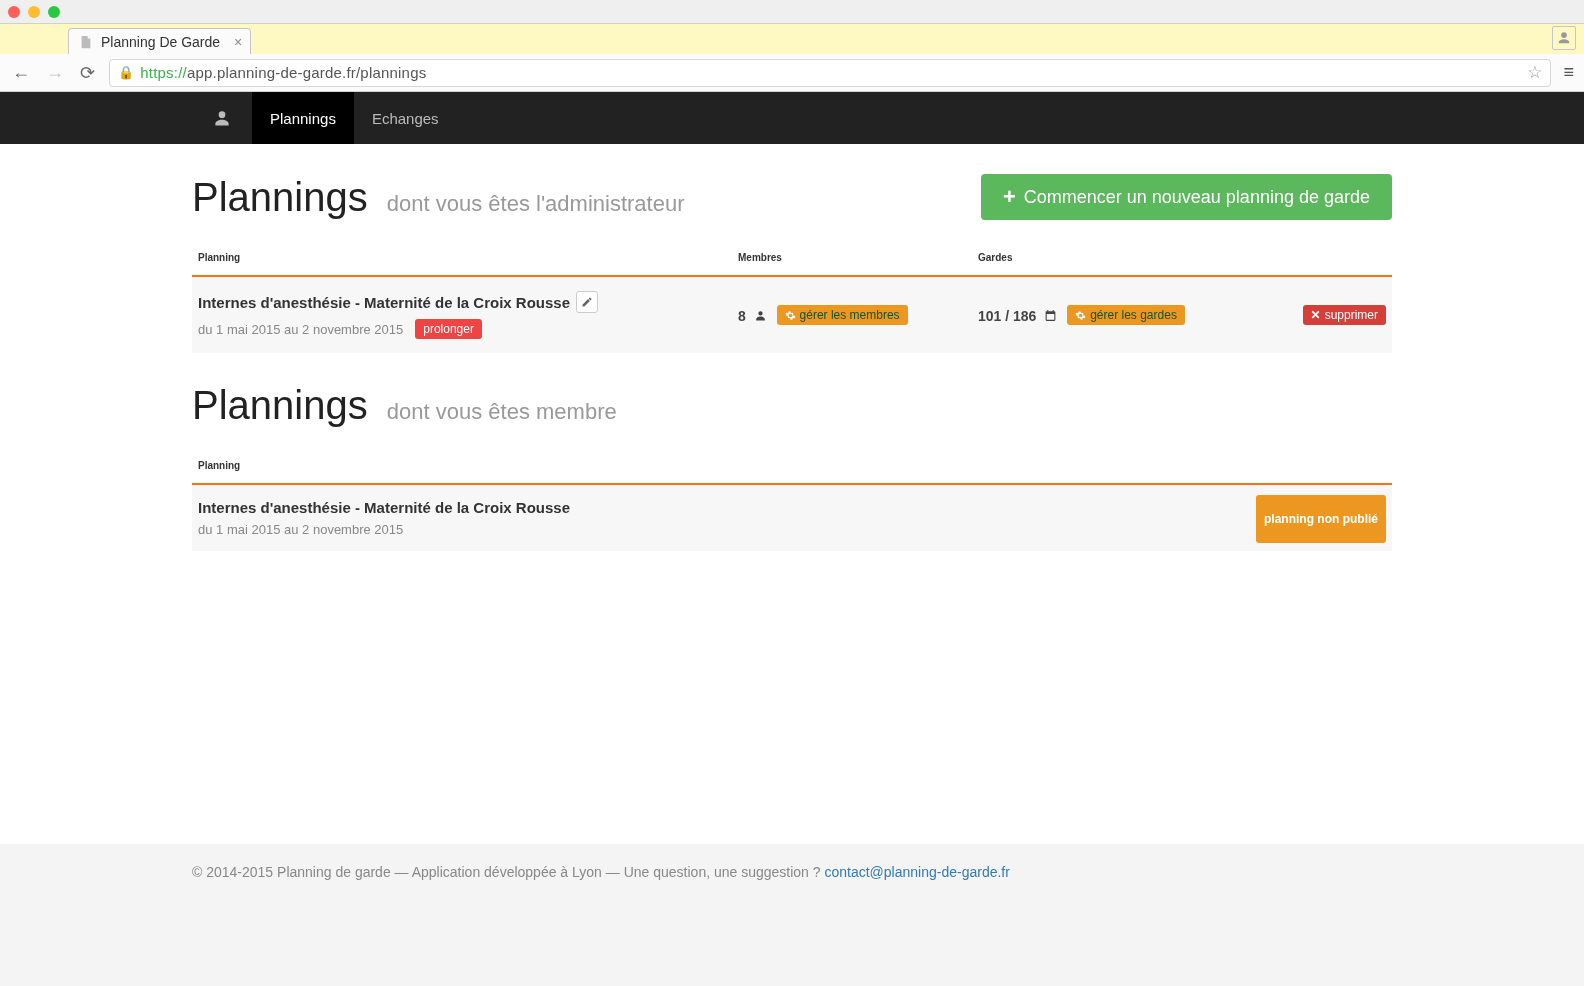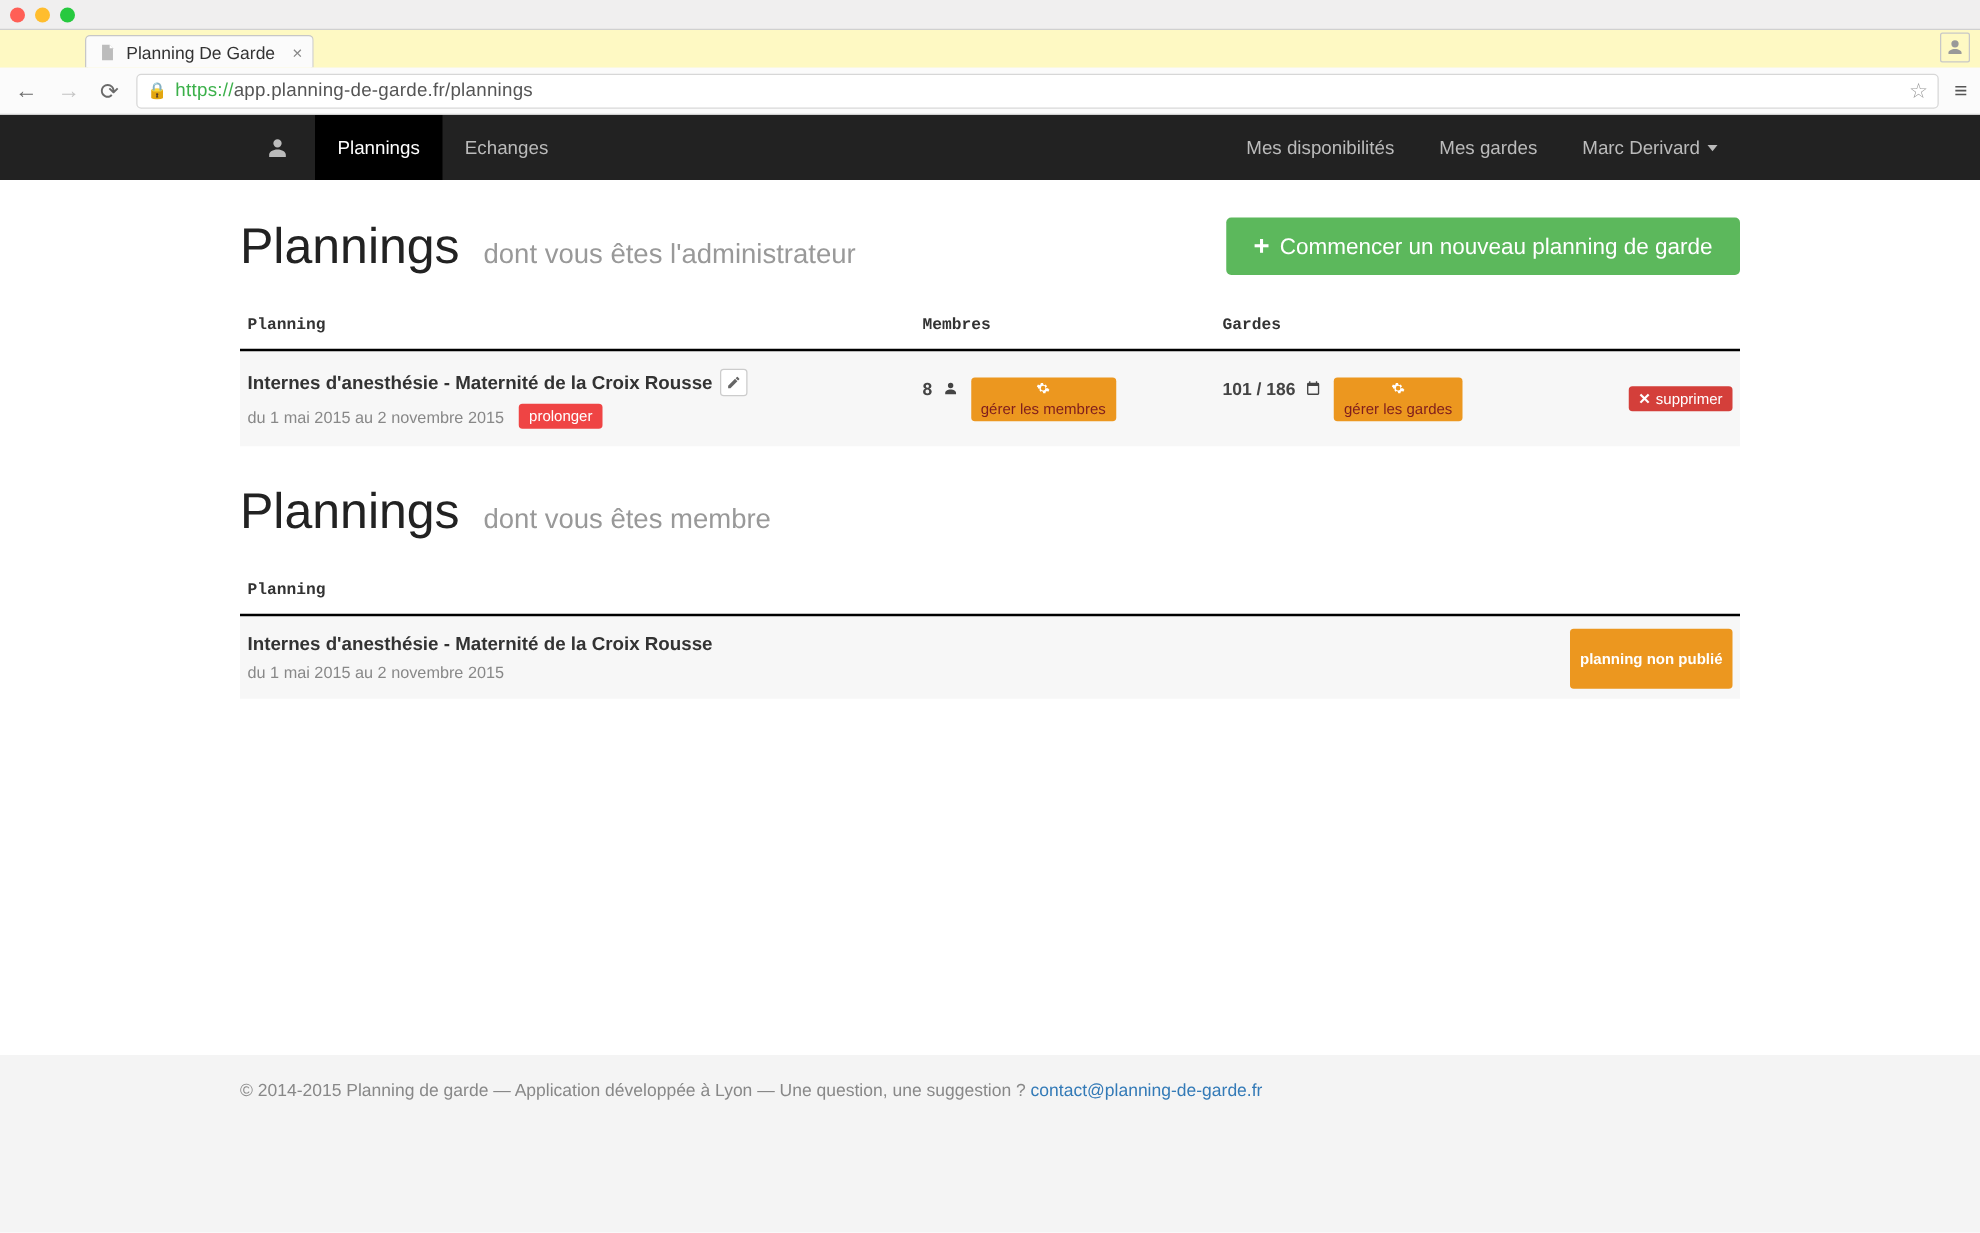--- a/index.html
+++ b/index.html
@@ -36,25 +36,25 @@
   
   .page{ background:#fff; min-height:700px; }
   .container{ max-width:1200px; margin:0 auto; padding:30px 0 20px;}
   .heading-row{ display:flex; align-items:flex-end; justify-content:space-between; margin-bottom:20px;}
   h1{ font-weight:300; font-size:40px; color:#222; }
   h1 .sub{ font-size:22px; color:#999; font-weight:300; margin-left:8px;}
   .btn{ display:inline-flex; align-items:center; gap:8px; border:none; border-radius:4px; padding:12px 22px; color:#fff; font-size:18px; cursor:pointer; text-align:center;}
   .btn-green{ background:#5cb85c;}
   .btn-sm{ padding:3px 8px; font-size:12px; border-radius:3px;}
   .btn-green-sm{ background:#ef4444;}
-  .btn-orange{ background:#ec971f; color:#7f1d1d;flex-direction:column;}
+  .btn-orange{ background:#ec971f; color:#14532d;}
   .btn-red{ background:#d43f3a; color:#fff;}
   .icon-btn{ border:1px solid #ccc; background:#fff; width:22px; height:22px; border-radius:3px; display:inline-flex; align-items:center; justify-content:center; color:#666; font-size:12px; margin-left:6px;}
   table{ width:100%; border-collapse:collapse;}
-  thead th{ text-align:left; font-weight:bold; color:#333; padding:12px 6px; border-bottom:2px solid #000000; font-size:13px;font-family:Liberation Mono, monospace;}
+  thead th{ text-align:left; font-weight:bold; color:#333; padding:12px 6px; border-bottom:2px solid #f97316; font-size:10px;}
   tbody td{ padding:14px 6px; border-top:1px solid #e5e5e5; vertical-align:middle;}
   tbody tr.striped{ background:#f7f7f7;}
   .planning-title{ font-weight:bold; color:#333; font-size:15px; display:flex; align-items:center;}
   .planning-dates{ color:#888; font-size:13px; margin-top:6px; display:flex; align-items:center; gap:12px;}
   .count{ font-weight:bold; color:#444; margin-right:4px;}
   .label-orange{ background:#ec971f; color:#fff; padding:17px 8px; border-radius:3px; font-size:12px; font-weight:bold;}
   
   .footer{ background:#f4f4f4; padding:20px 0; color:#888; font-size:14px;}
   .footer a{ color:#337ab7; text-decoration:none;}
   svg{ display:block;}
@@ -103,28 +103,20 @@
   <div class="navbar-inner">
     <div class="brand">
       <svg width="20" height="22" viewBox="0 0 24 24">
           <path fill="#bbb" d="M12 12a4 4 0 100-8 4 4 0 000 8zm0 2c-4.4 0-8 2.2-8 5v2h16v-2c0-2.8-3.6-5-8-5z"></path>
         </svg>
     </div>
     <div class="nav-left">
       <a class="nav-link active">Plannings</a>
       <a class="nav-link">Echanges</a>
     </div>
-    <div class="nav-right">
-      <a class="nav-link">Mes disponibilités</a>
-      <a class="nav-link">Mes gardes</a>
-      <a class="nav-link">
-        <span>Marc Derivard</span>
-        <span class="caret"></span>
-      </a>
-    </div>
   </div>
 </div>
 
 <div class="page">
   <div class="container">
 
     <div class="heading-row">
       <h1>
         <span>Plannings</span>
         <span class="sub">dont vous êtes l'administrateur</span>

